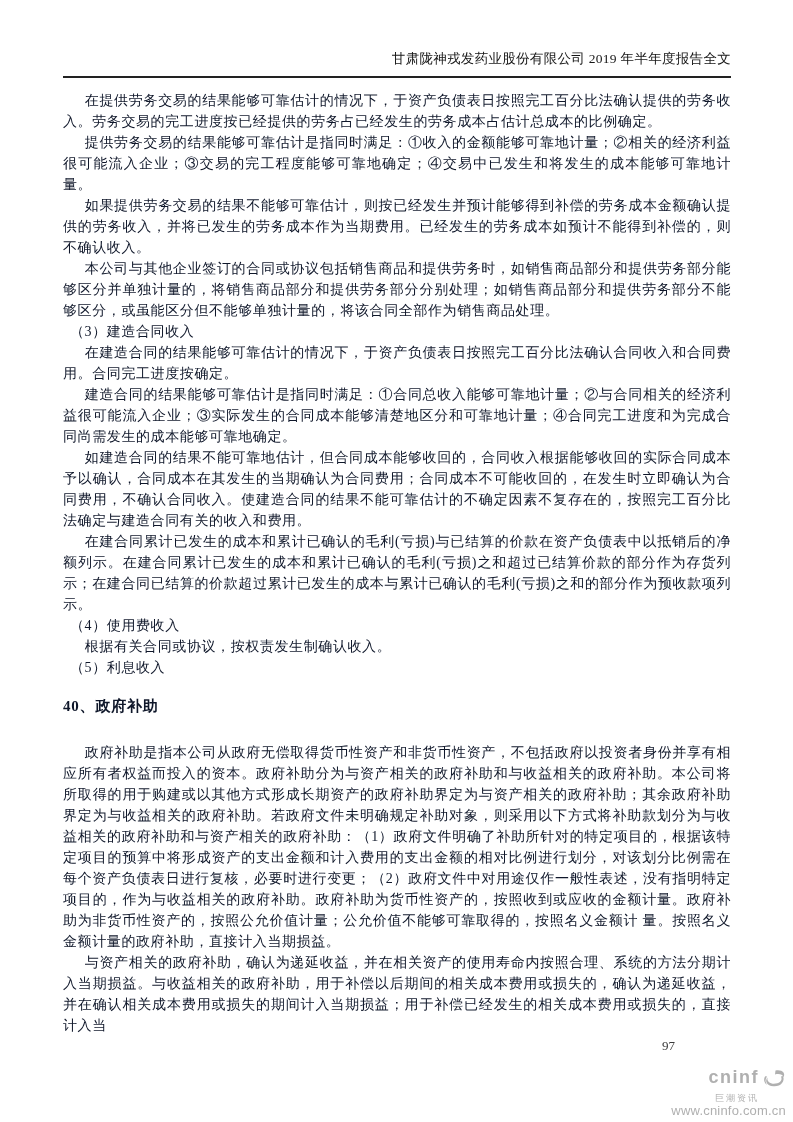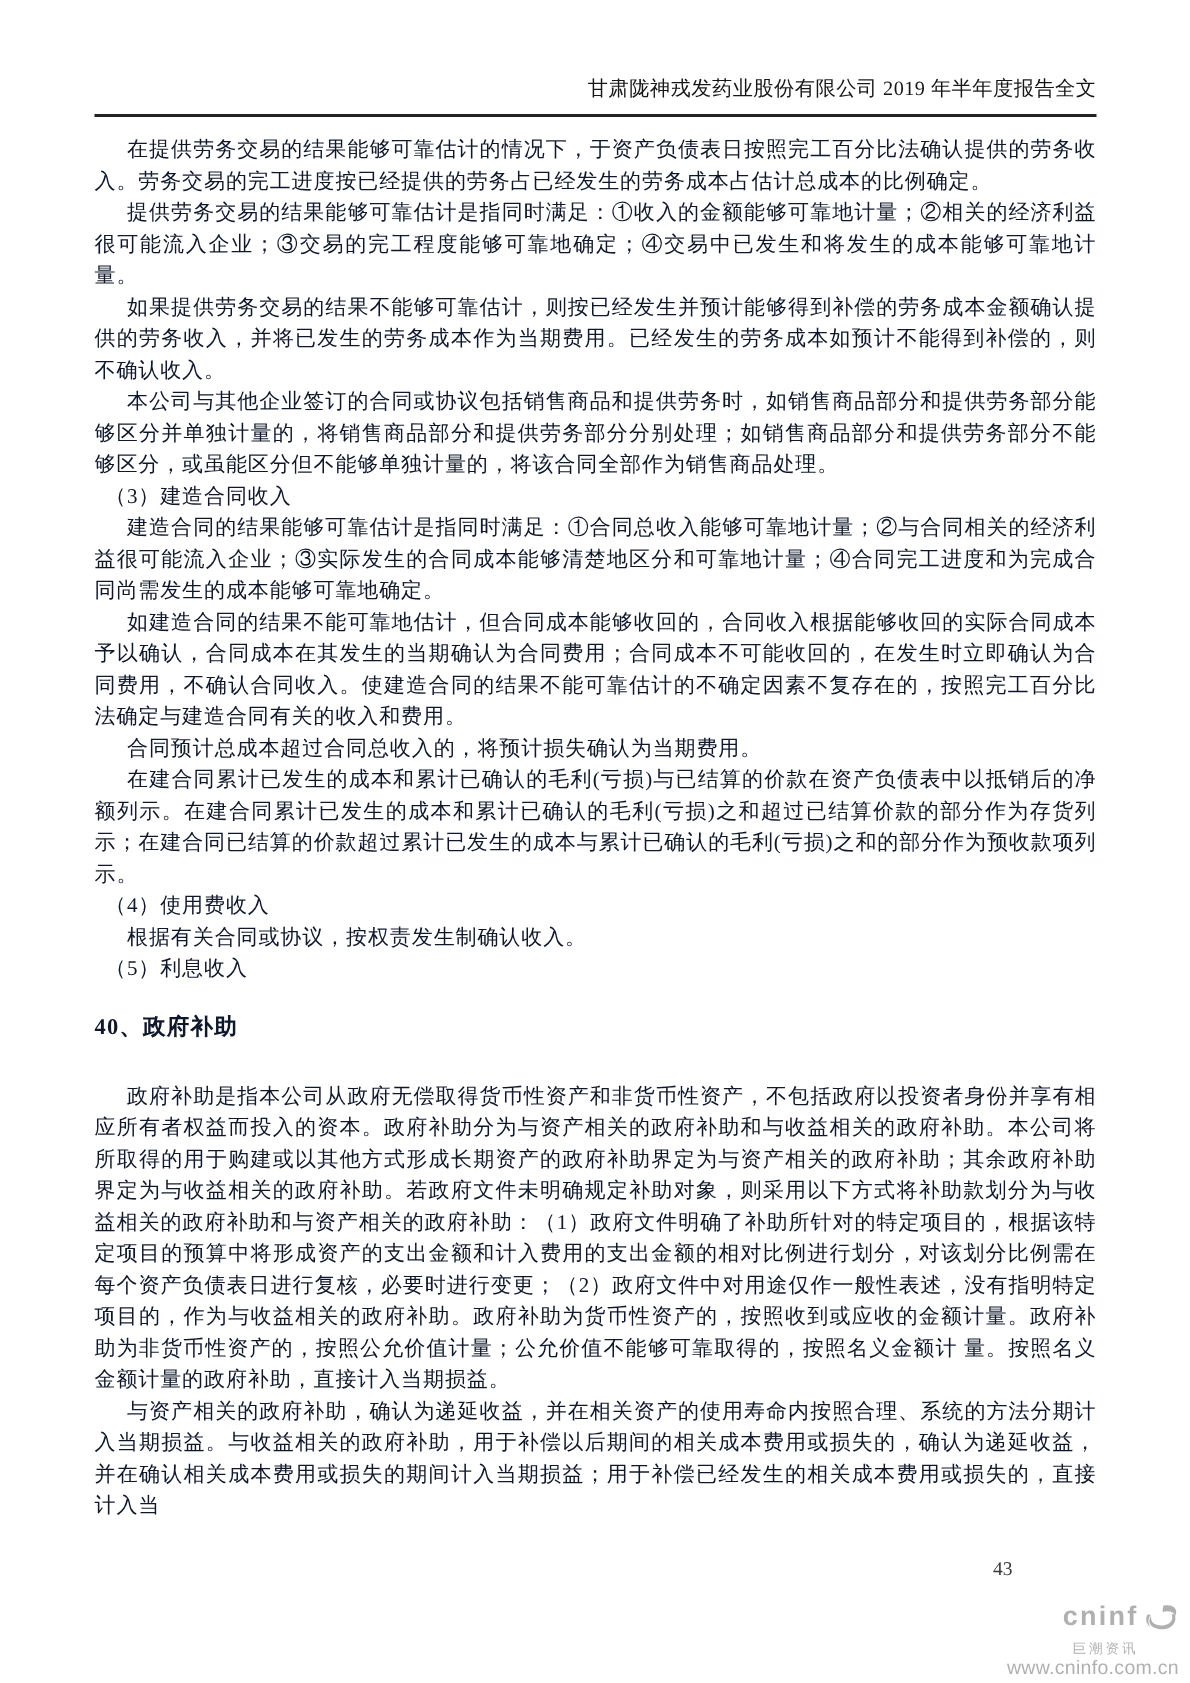--- a/index.html
+++ b/index.html
@@ -46,35 +46,35 @@
     <div class="doc-header">
       <span>甘肃陇神戎发药业股份有限公司 2019 年半年度报告全文</span>
     </div>
 
     <div class="doc-body">
       <p>在提供劳务交易的结果能够可靠估计的情况下，于资产负债表日按照完工百分比法确认提供的劳务收入。劳务交易的完工进度按已经提供的劳务占已经发生的劳务成本占估计总成本的比例确定。</p>
       <p>提供劳务交易的结果能够可靠估计是指同时满足：①收入的金额能够可靠地计量；②相关的经济利益很可能流入企业；③交易的完工程度能够可靠地确定；④交易中已发生和将发生的成本能够可靠地计量。</p>
       <p>如果提供劳务交易的结果不能够可靠估计，则按已经发生并预计能够得到补偿的劳务成本金额确认提供的劳务收入，并将已发生的劳务成本作为当期费用。已经发生的劳务成本如预计不能得到补偿的，则不确认收入。</p>
       <p>本公司与其他企业签订的合同或协议包括销售商品和提供劳务时，如销售商品部分和提供劳务部分能够区分并单独计量的，将销售商品部分和提供劳务部分分别处理；如销售商品部分和提供劳务部分不能够区分，或虽能区分但不能够单独计量的，将该合同全部作为销售商品处理。</p>
       <p class="subhead">（3）建造合同收入</p>
+      <p>在建造合同的结果能够可靠估计的情况下，于资产负债表日按照完工百分比法确认合同收入和合同费用。合同完工进度按确定。</p>
       <p>建造合同的结果能够可靠估计是指同时满足：①合同总收入能够可靠地计量；②与合同相关的经济利益很可能流入企业；③实际发生的合同成本能够清楚地区分和可靠地计量；④合同完工进度和为完成合同尚需发生的成本能够可靠地确定。</p>
       <p>如建造合同的结果不能可靠地估计，但合同成本能够收回的，合同收入根据能够收回的实际合同成本予以确认，合同成本在其发生的当期确认为合同费用；合同成本不可能收回的，在发生时立即确认为合同费用，不确认合同收入。使建造合同的结果不能可靠估计的不确定因素不复存在的，按照完工百分比法确定与建造合同有关的收入和费用。</p>
-      <p>合同预计总成本超过合同总收入的，将预计损失确认为当期费用。</p>
       <p>在建合同累计已发生的成本和累计已确认的毛利(亏损)与已结算的价款在资产负债表中以抵销后的净额列示。在建合同累计已发生的成本和累计已确认的毛利(亏损)之和超过已结算价款的部分作为存货列示；在建合同已结算的价款超过累计已发生的成本与累计已确认的毛利(亏损)之和的部分作为预收款项列示。</p>
       <p class="subhead">（4）使用费收入</p>
       <p>根据有关合同或协议，按权责发生制确认收入。</p>
       <p class="subhead">（5）利息收入</p>
       <h3 class="section-heading">40、政府补助</h3>
       <p>政府补助是指本公司从政府无偿取得货币性资产和非货币性资产，不包括政府以投资者身份并享有相应所有者权益而投入的资本。政府补助分为与资产相关的政府补助和与收益相关的政府补助。本公司将所取得的用于购建或以其他方式形成长期资产的政府补助界定为与资产相关的政府补助；其余政府补助界定为与收益相关的政府补助。若政府文件未明确规定补助对象，则采用以下方式将补助款划分为与收益相关的政府补助和与资产相关的政府补助：（1）政府文件明确了补助所针对的特定项目的，根据该特定项目的预算中将形成资产的支出金额和计入费用的支出金额的相对比例进行划分，对该划分比例需在每个资产负债表日进行复核，必要时进行变更；（2）政府文件中对用途仅作一般性表述，没有指明特定项目的，作为与收益相关的政府补助。政府补助为货币性资产的，按照收到或应收的金额计量。政府补助为非货币性资产的，按照公允价值计量；公允价值不能够可靠取得的，按照名义金额计 量。按照名义金额计量的政府补助，直接计入当期损益。</p>
       <p>与资产相关的政府补助，确认为递延收益，并在相关资产的使用寿命内按照合理、系统的方法分期计入当期损益。与收益相关的政府补助，用于补偿以后期间的相关成本费用或损失的，确认为递延收益，并在确认相关成本费用或损失的期间计入当期损益；用于补偿已经发生的相关成本费用或损失的，直接计入当</p>
     </div>
 
   </div>
 
-  <div class="page-number">43</div>
+  <div class="page-number">97</div>
 
   <div class="watermark">
     <div class="wm-row">
       <span class="wm-brand">cninf</span>
       <span class="wm-icon">
         <svg width="24" height="20" viewBox="0 0 24 20" aria-hidden="true">
           <path d="M13.5 1.5 C20 0.2 23.8 4 21.6 8.2 C20.6 5.4 17 4.4 13 5.6 Z" fill="#b0b0b0"></path>
           <path d="M21 7 C23.4 12.6 18.6 17.8 11.4 17.2 C4.8 16.6 2.4 11.8 5.6 8.4 C4.4 12.4 8.4 15.2 13.6 14.6 C18.6 14 20.6 10.6 19 7.4 Z" fill="#b0b0b0"></path>
           <path d="M3.2 7.2 C1.4 9.8 1.8 13.6 5 15.8 C2.9 12.6 3.4 9.6 5.2 7.6 Z" fill="#b0b0b0"></path>
         </svg>

